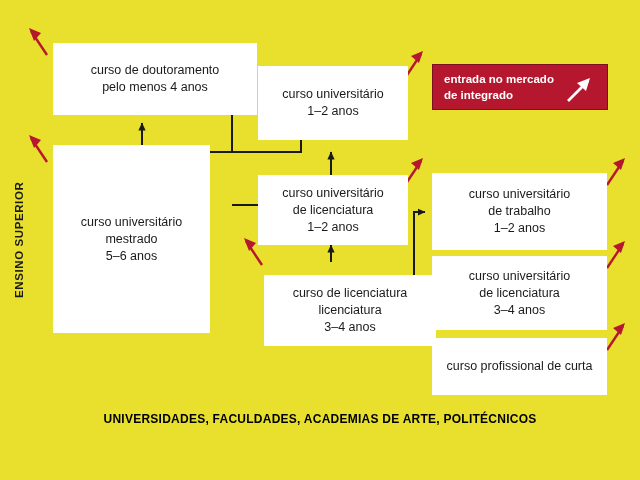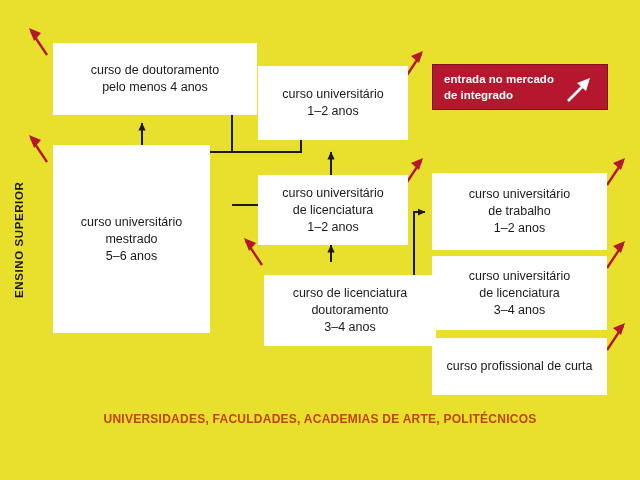--- a/index.html
+++ b/index.html
@@ -63,21 +63,21 @@
     white-space: nowrap;
     writing-mode: vertical-rl;
     transform: rotate(180deg);
   }
   .caption {
     position: absolute;
     left: 0;
     top: 412px;
     width: 640px;
     text-align: center;
-    color: #c2410c;
+    color: #000000;
     font-size: 12px;
     font-weight: bold;
     letter-spacing: 0.25px;
   }
   svg.overlay {
     position: absolute;
     left: 0; top: 0;
     width: 640px; height: 480px;
     pointer-events: none;
   }
@@ -175,21 +175,21 @@
   </div>
 
   <div class="box" style="left:258px; top:175px; width:150px; height:70px;">
     <span class="ln">curso universitário</span>
     <span class="ln">de licenciatura</span>
     <span class="ln">1–2 anos</span>
   </div>
 
   <div class="box" style="left:264px; top:262px; width:172px; height:71px;margin-top:13px;">
     <span class="ln">curso de licenciatura</span>
-    <span class="ln">doutoramento</span>
+    <span class="ln">licenciatura</span>
     <span class="ln">3–4 anos</span>
   </div>
 
   <div class="box" style="left:432px; top:173px; width:175px; height:77px;">
     <span class="ln">curso universitário</span>
     <span class="ln">de trabalho</span>
     <span class="ln">1–2 anos</span>
   </div>
 
   <div class="box" style="left:432px; top:256px; width:175px; height:74px;">

